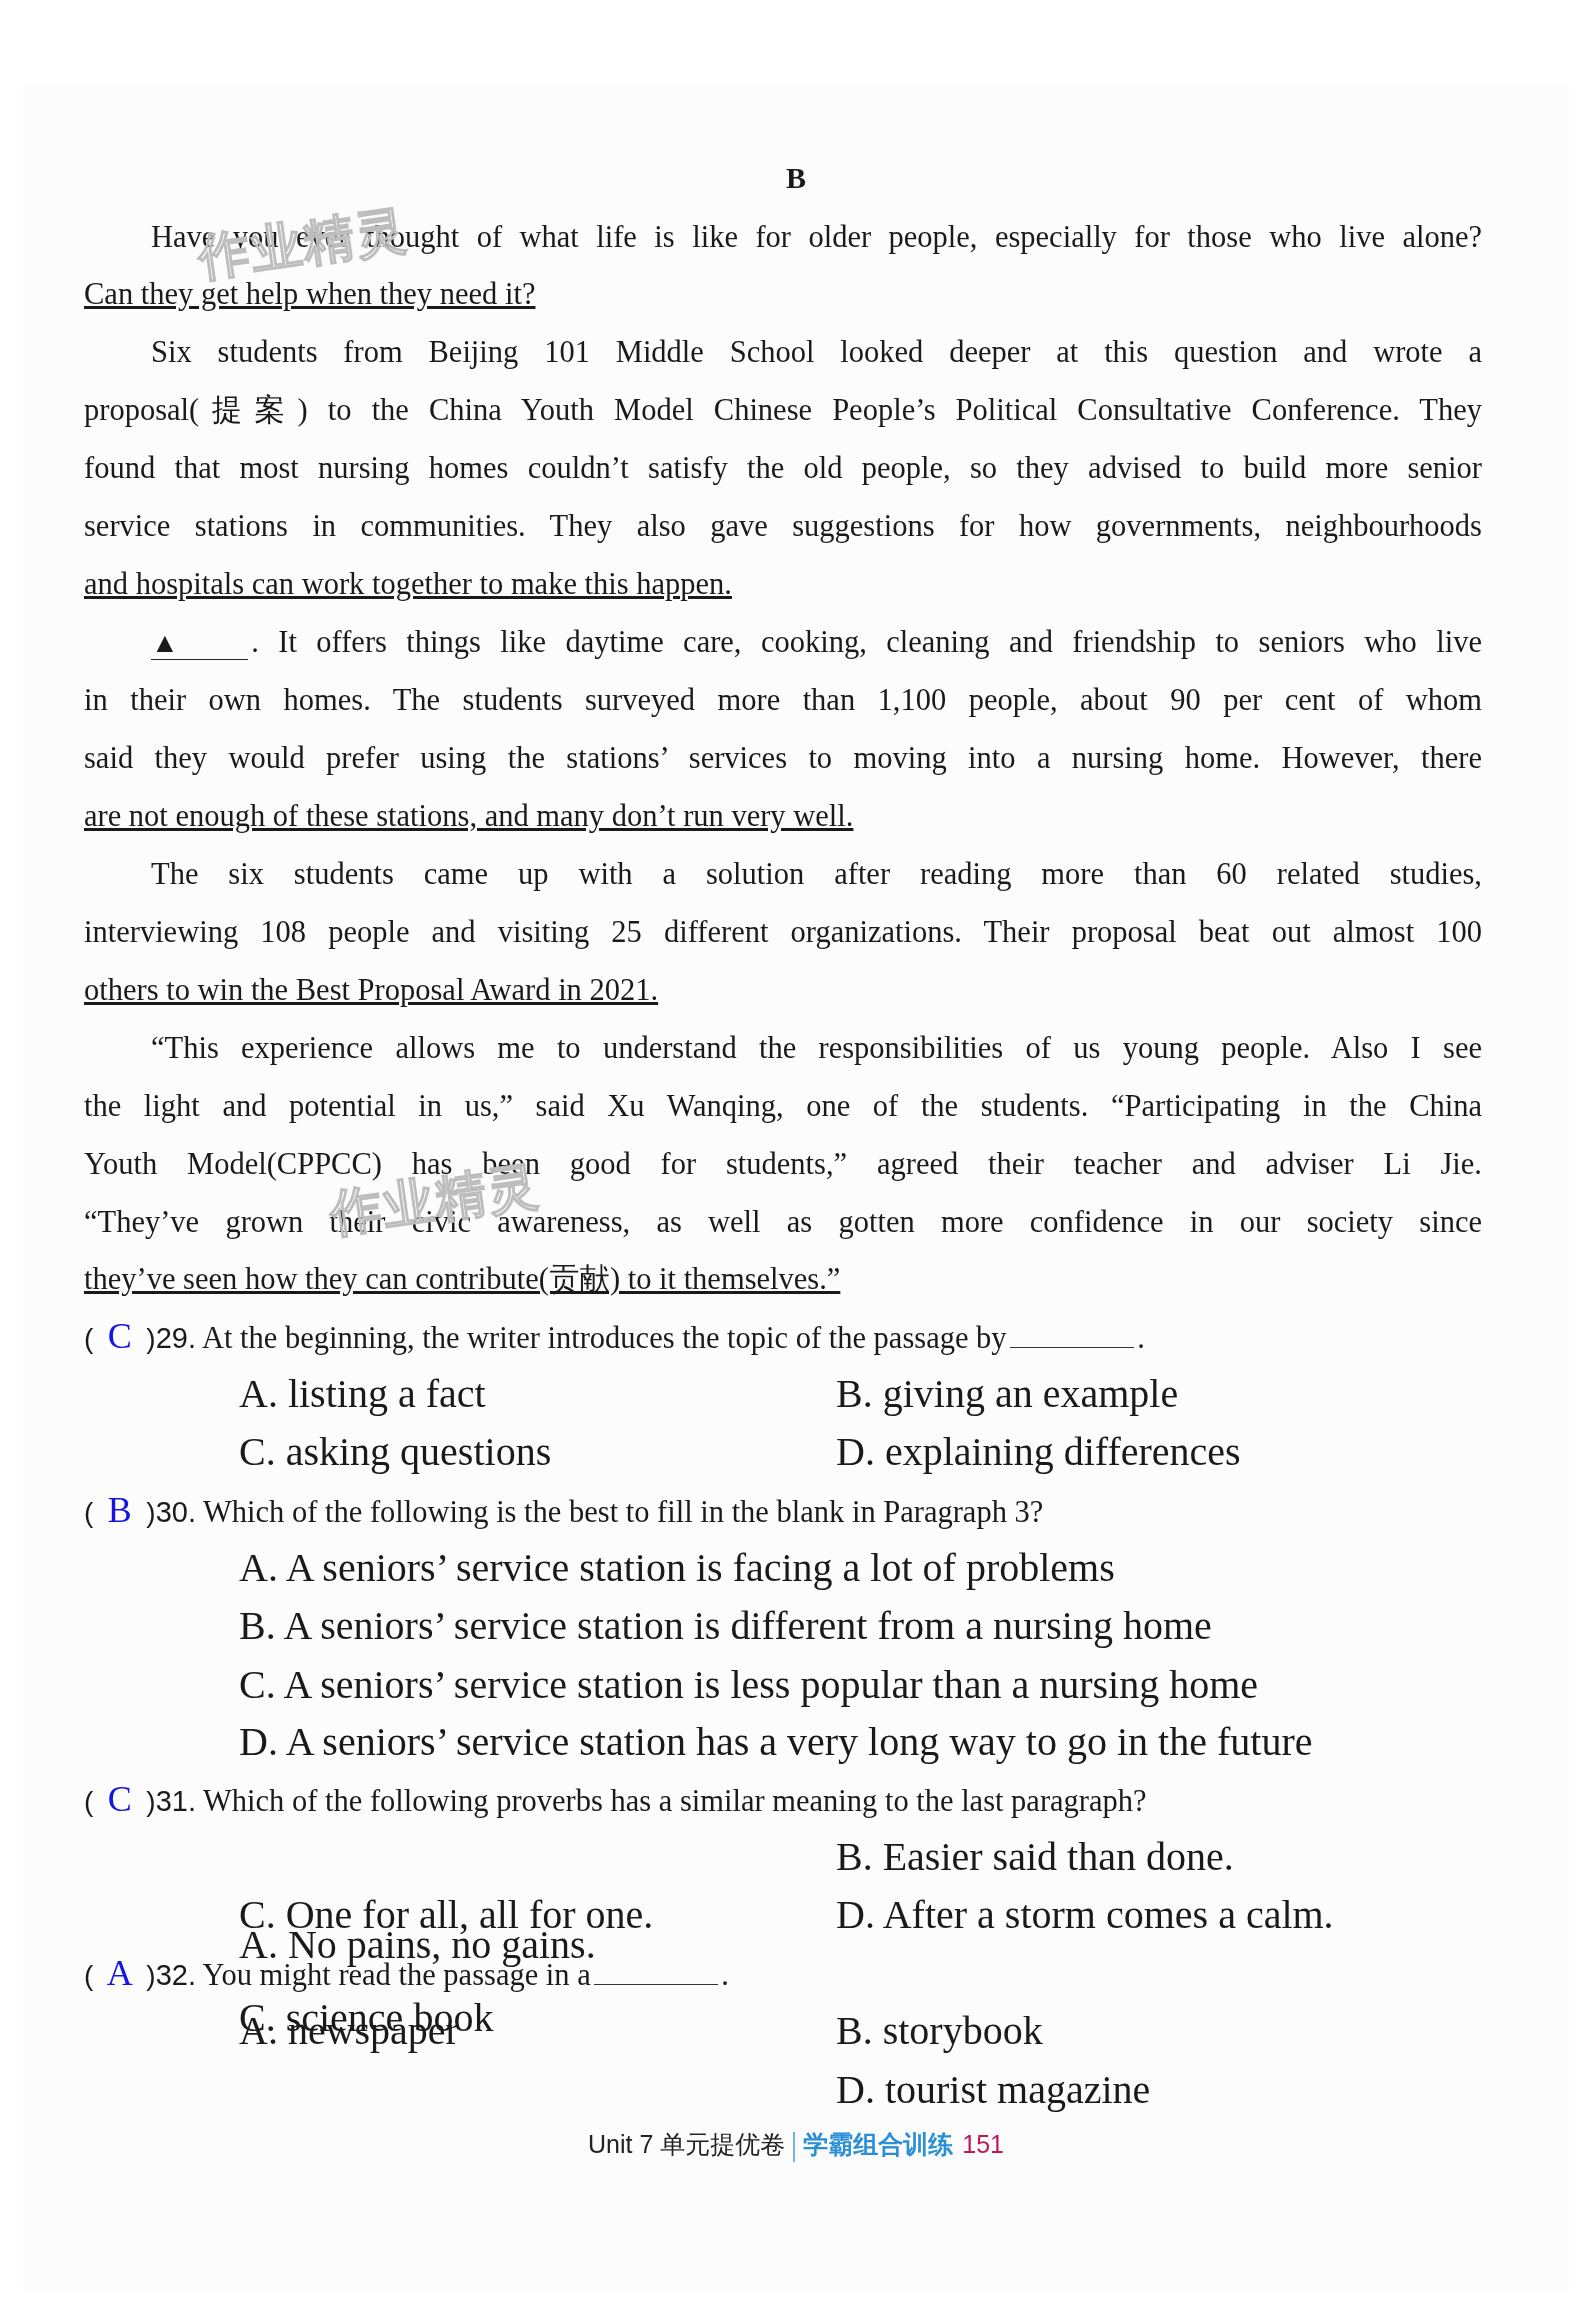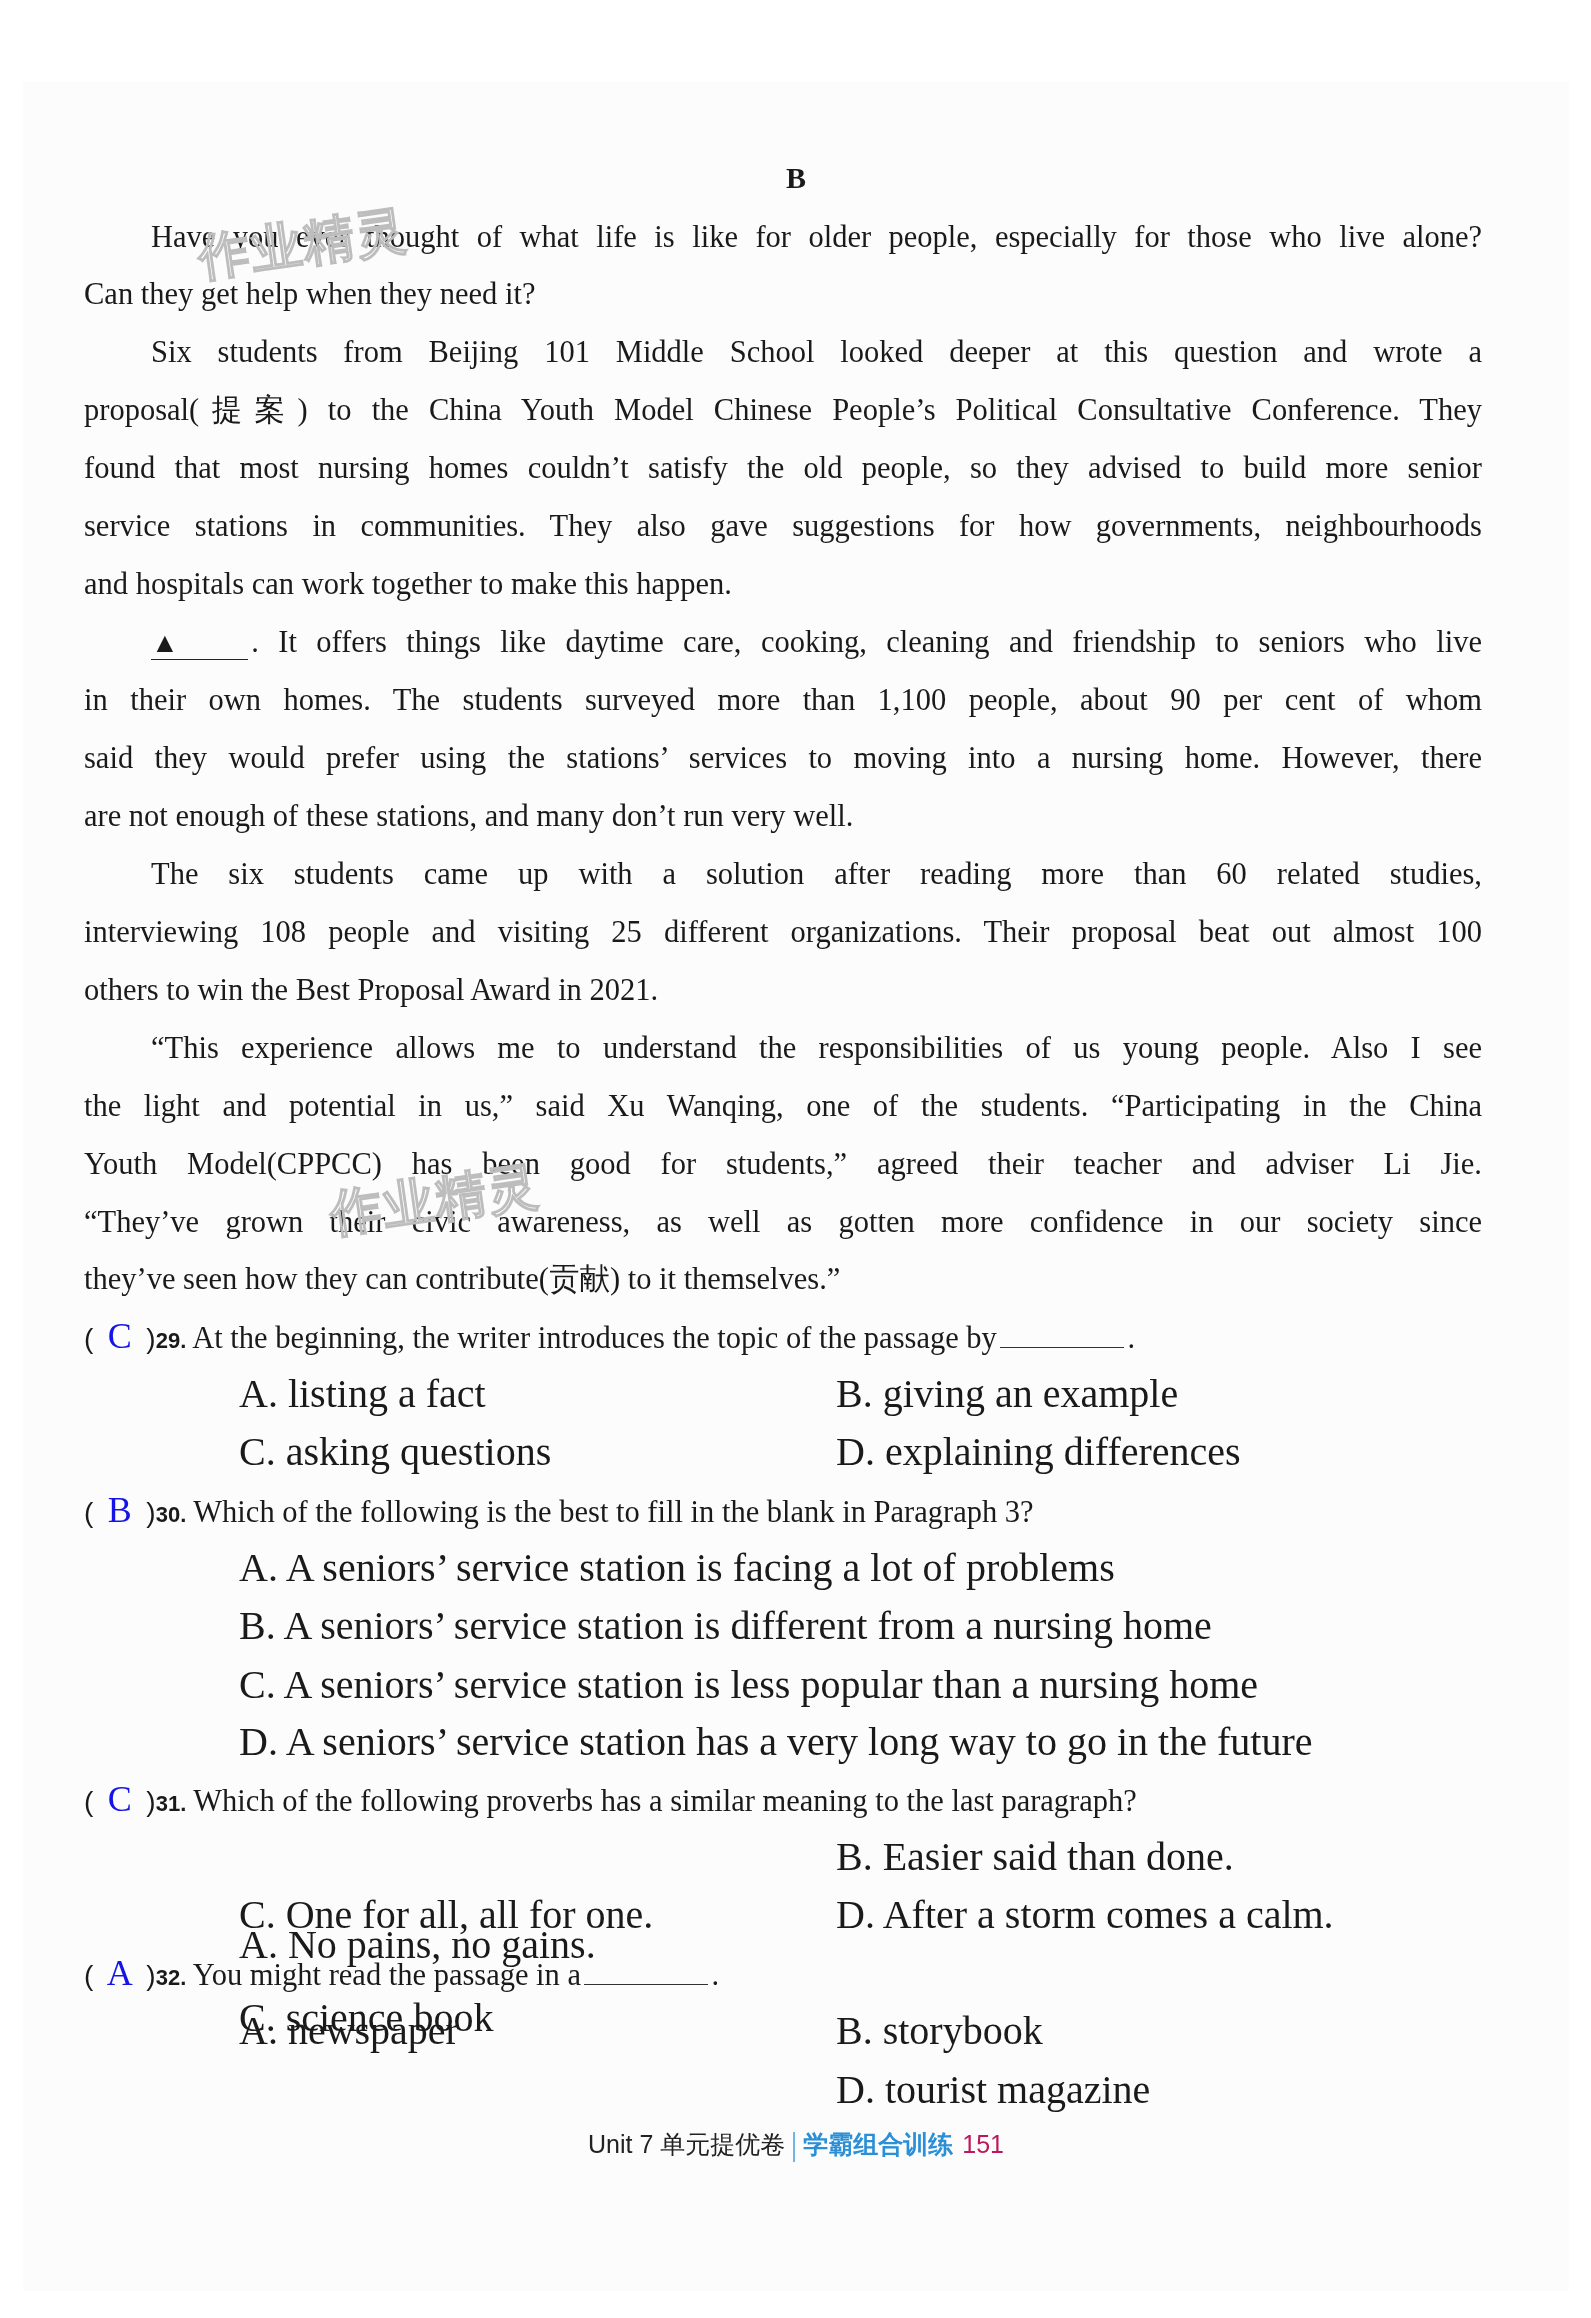--- a/index.html
+++ b/index.html
@@ -13,32 +13,32 @@
   }
   .heading {
     position:absolute; left:0; width:1592px; top:161px; text-align:center;
     font-size:30px; font-weight:bold; line-height:33px;
   }
   .line {
     position:absolute; left:84px; width:1398px; height:41px;
     font-size:30.5px; line-height:41px; white-space:nowrap;
     text-align:justify; text-align-last:justify;
   }
-  .line.last { text-align-last:left; }
+  .line.last { text-align-last:left;text-decoration:underline; }
   .line.indent { left:151px; width:1331px; }
   .blank-mark {
     display:inline-block; width:97px; border-bottom:1.6px solid #222;
     text-align:center; line-height:33px; font-size:28px; margin-right:3.3px;
   }
   .q {
     position:absolute; left:84px; height:41px; font-size:30.5px; line-height:41px; white-space:nowrap;
   }
   .paren { font-family:"Liberation Sans","DejaVu Sans",sans-serif; font-size:28px; }
   .answer { color:#1414e6; font-size:36px; display:inline-block; width:53px; text-align:center; }
-  .qnum { font-family:"Liberation Sans","DejaVu Sans",sans-serif; font-size:22px;font-weight:bold; }
+  .qnum { font-family:"Liberation Sans","DejaVu Sans",sans-serif; font-size:29px; }
   .blank { display:inline-block; width:124px; border-bottom:1.6px solid #333; height:25px; margin:0 3.3px; vertical-align:baseline; }
   .opt {
     position:absolute; height:41px; font-size:40px; line-height:41px; white-space:nowrap;
   }
   .col-a { left:239px; }
   .col-b { left:836px; }
   .footer {
     position:absolute; top:2128px; left:0; width:1592px; text-align:center;
     font-size:25px; line-height:33px; white-space:nowrap;
   }

